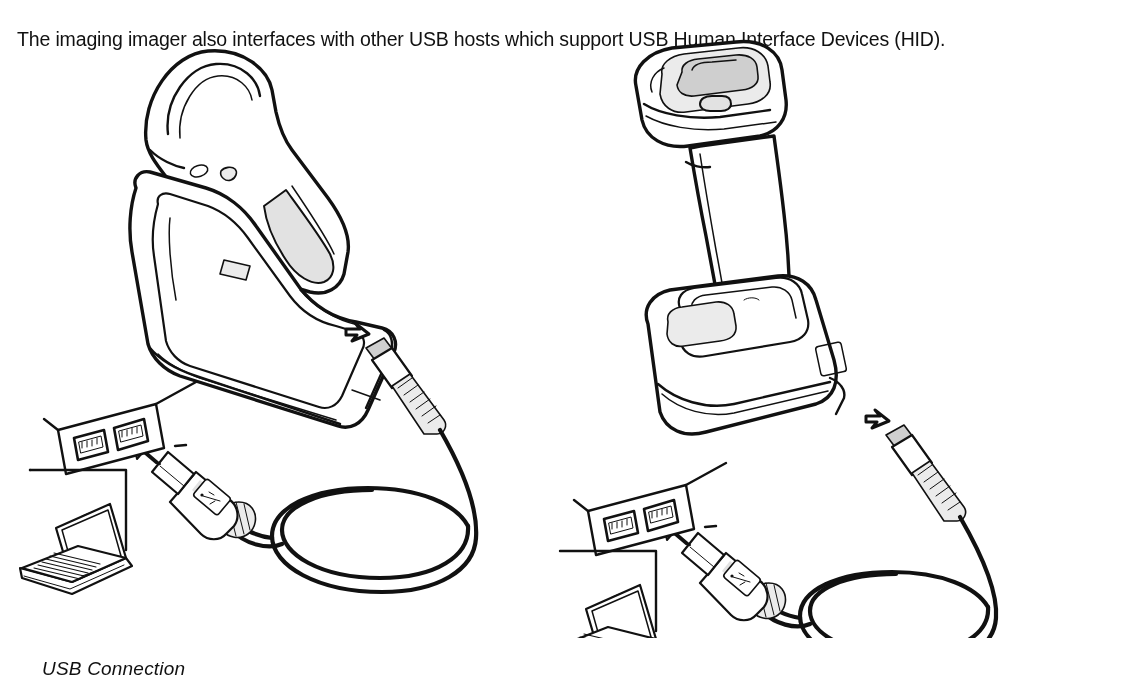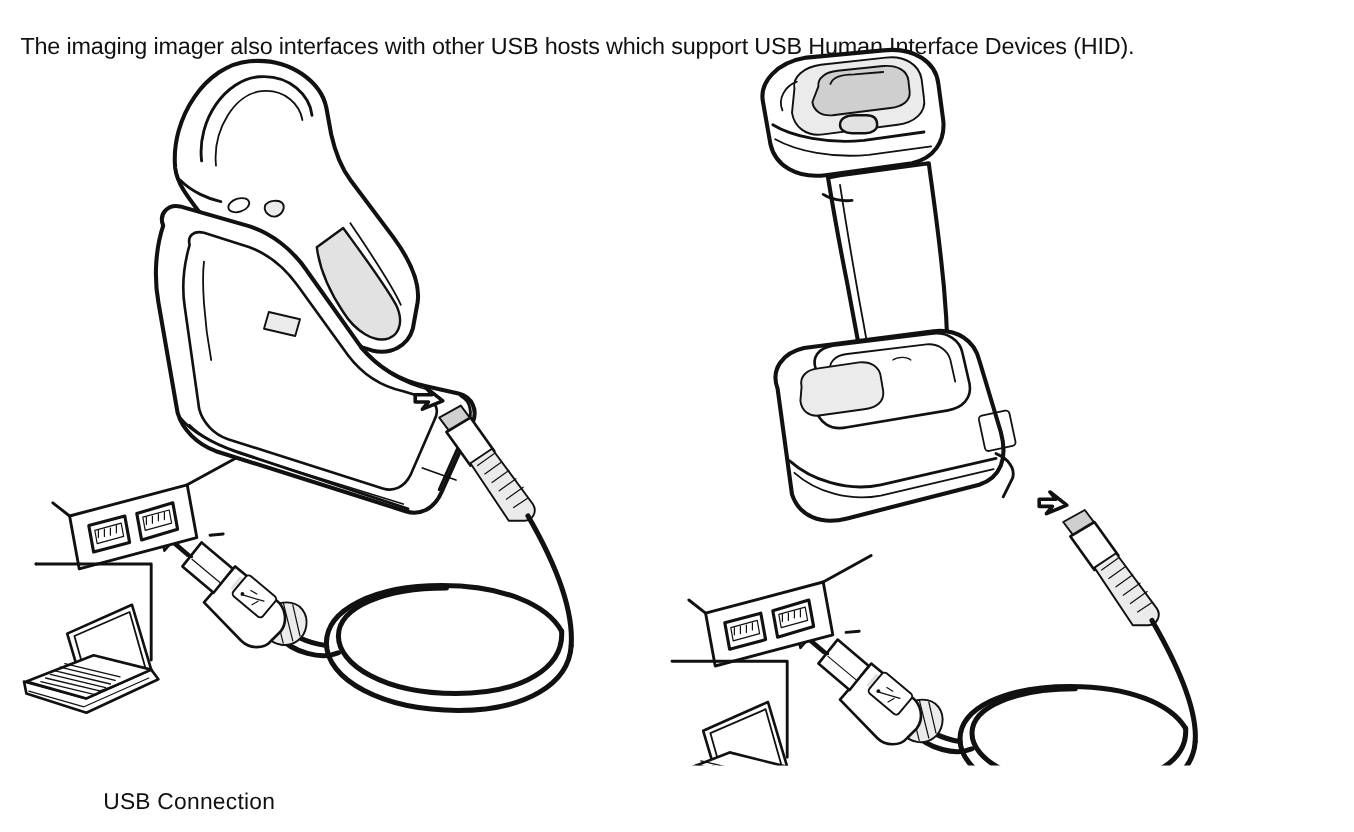--- a/index.html
+++ b/index.html
@@ -28,23 +28,23 @@
     line-height: 24px;
     letter-spacing: -0.15px;
     color: #111111;
     white-space: nowrap;
   }
   #figure-caption {
     position: absolute;
     left: 42px;
     top: 639px;
     font-size: 19px;
+    font-style: italic;
     letter-spacing: 0.2px;
     color: #111111;
-    margin-left: 44px;
   }
   #figure-area {
     position: absolute;
     left: 0;
     top: 38px;
     width: 1128px;
     height: 600px;
   }
   svg.art {
     display: block;

